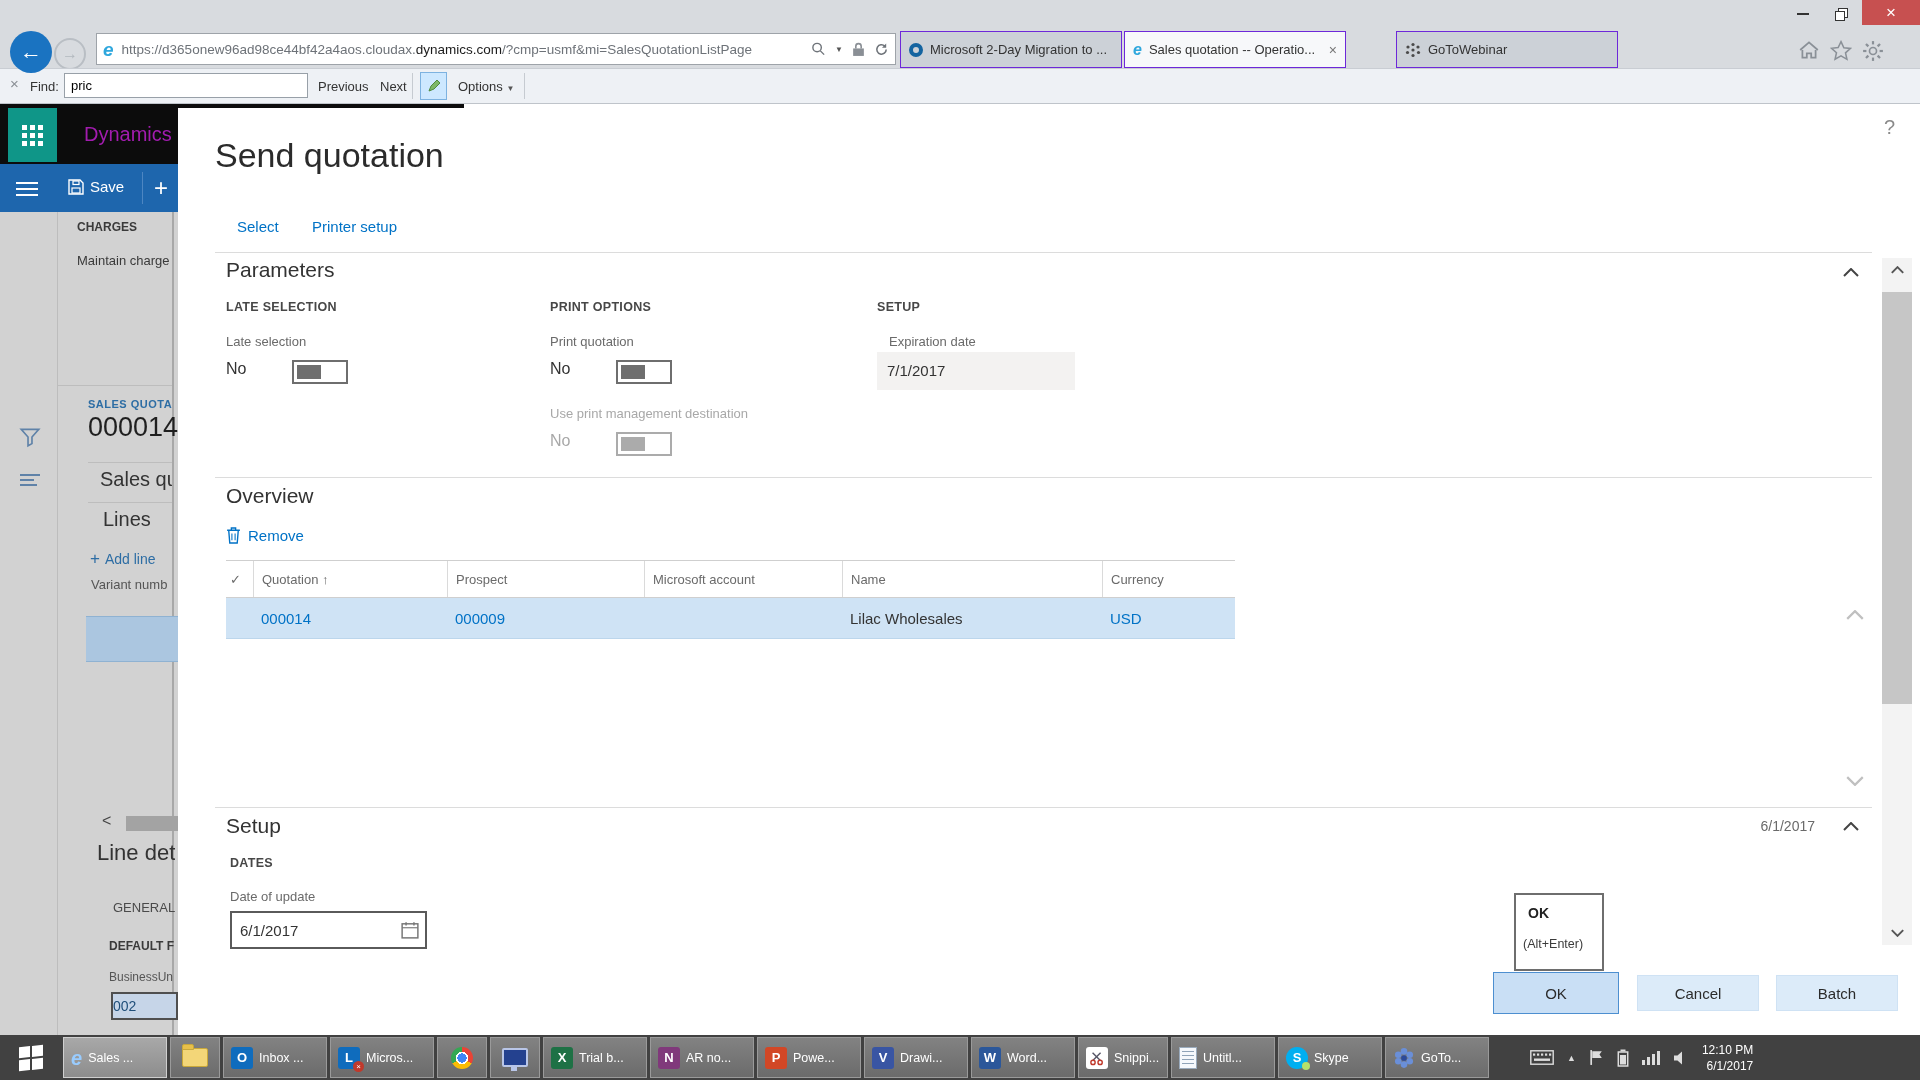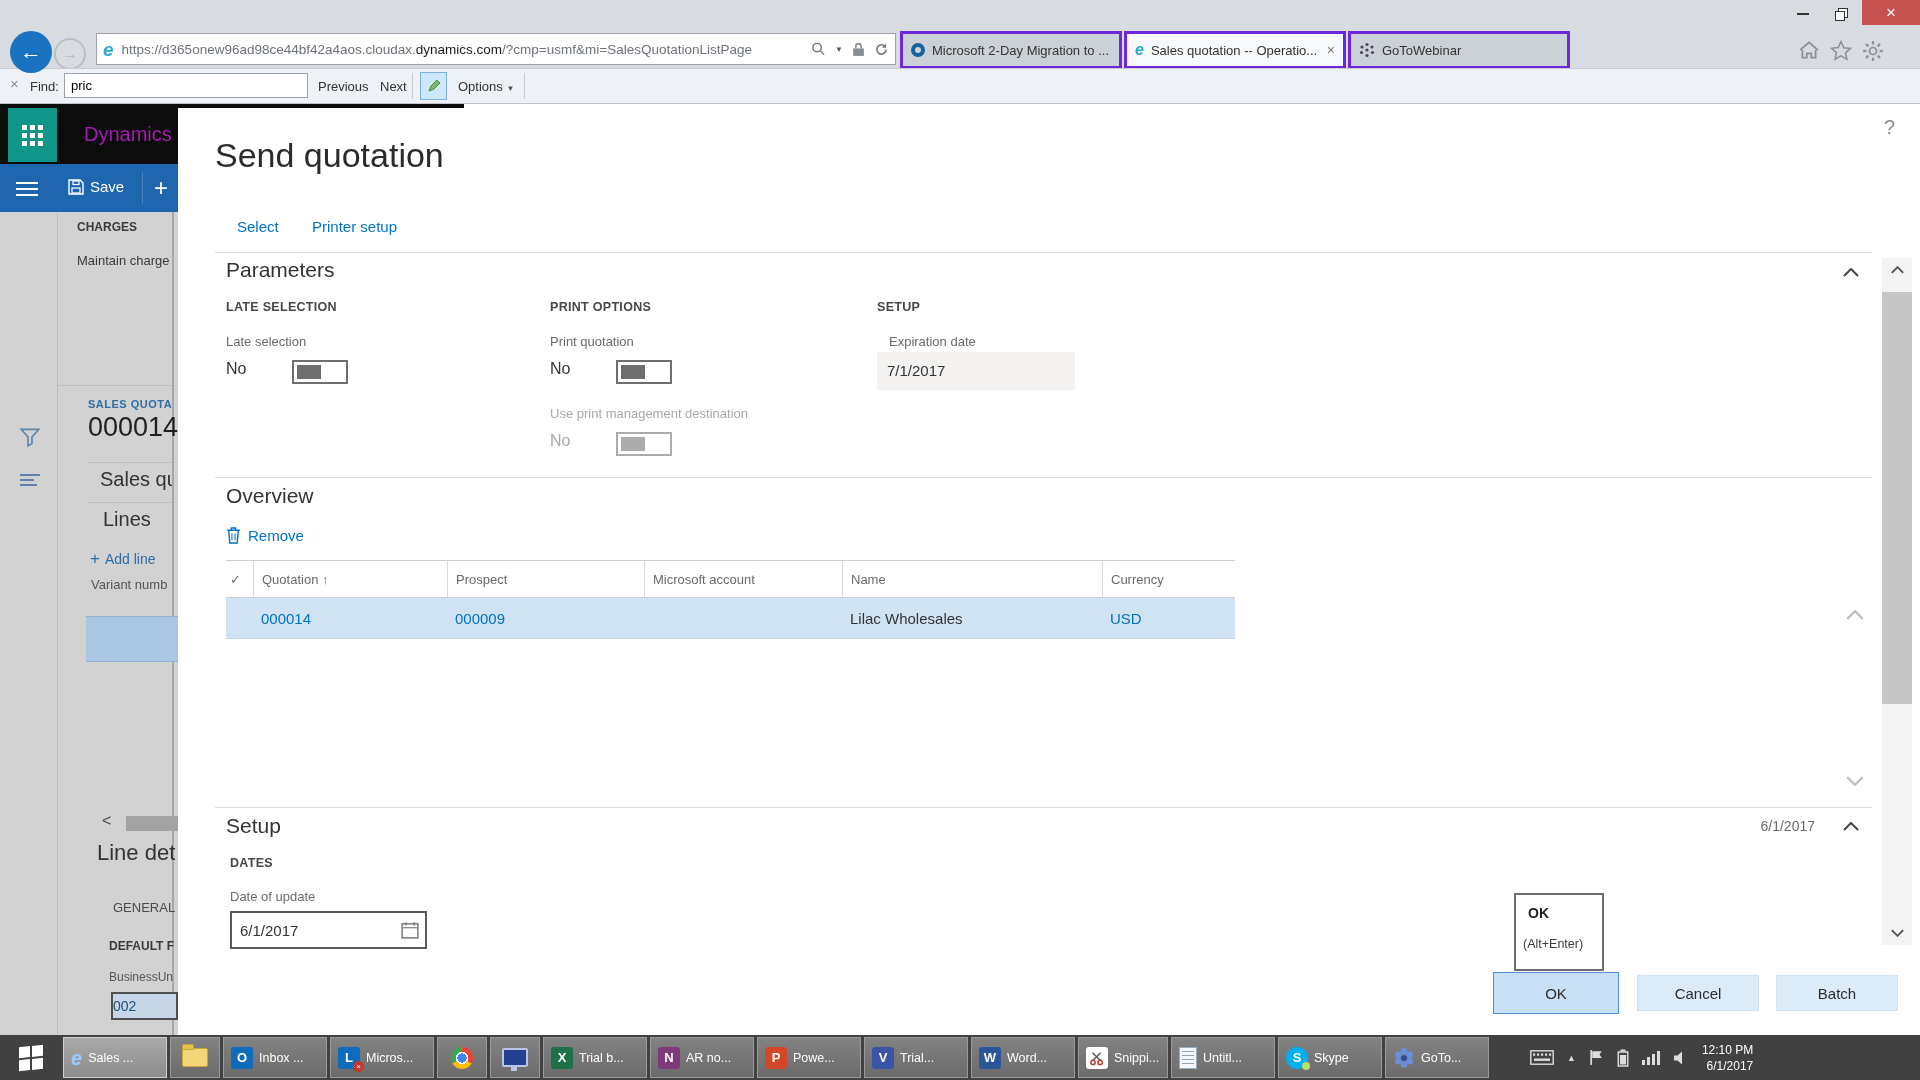--- a/index.html
+++ b/index.html
@@ -12,21 +12,21 @@
   .navrow{left:0;top:30px;width:1920px;height:38px;background:#d8dbdf;}
   .winbtn{display:flex;align-items:center;justify-content:center;}
   .closebtn{background:#c75050;color:#fff;font-size:17px;}
   .backcircle{width:42px;height:42px;border-radius:50%;background:#1a73c1;color:#fff;display:flex;align-items:center;justify-content:center;font-size:22px;}
   .fwdcircle{width:28px;height:28px;border-radius:50%;border:2px solid #b9bec4;color:#b2b8be;display:flex;align-items:center;justify-content:center;font-size:16px;}
   .urlbar{left:96px;top:33px;width:800px;height:32px;background:#fff;border:1px solid #9ea3a9;display:flex;align-items:center;box-sizing:border-box;padding:0 6px;}
   .ie-e{color:#2fa7dd;font-weight:bold;font-size:19px;font-style:italic;line-height:1;}
   .urltext{font-size:13.5px;color:#6d7278;margin-left:8px;flex:1;}
   .urltext b{color:#1b1b1b;font-weight:normal;}
   .urlicons{display:flex;align-items:center;gap:9px;}
-  .tab{top:31px;width:222px;height:37px;background:#ccd1d7;border:3px solid #6d28d9;box-sizing:border-box;display:flex;align-items:center;padding:16px 8px;gap:7px;}
+  .tab{top:31px;width:222px;height:37px;background:#ccd1d7;border:1px solid #6d28d9;box-sizing:border-box;display:flex;align-items:center;padding:16px 8px;gap:7px;}
   .tab.active{background:#f7f8fa;}
   .tablabel{font-size:13px;color:#333;white-space:nowrap;overflow:hidden;flex:1;}
   .tabclose{color:#777;font-size:14px;}
   .findbar{left:0;top:68px;width:1920px;height:36px;background:#eef1f5;border-top:1px solid #c9cdd3;border-bottom:1px solid #bfc4ca;box-sizing:border-box;}
   .findtxt{font-size:13px;color:#333;}
   .findinput{left:64px;top:73px;width:244px;height:25px;border:1px solid #98a0a8;background:#fff;font-size:13px;padding:0 6px;box-sizing:border-box;font-family:inherit;}
   .hlbtn{left:420px;top:72px;width:27px;height:28px;background:#cde8ff;border:1px solid #7db2e0;display:flex;align-items:center;justify-content:center;box-sizing:border-box;}
   .vsep{width:1px;background:#c6cbd1;}
   
   .blackbar{left:0;top:104px;width:464px;height:60px;background:#0c0c0c;z-index:1;}
@@ -146,21 +146,21 @@
 
   <div class="abs tab" style="left:900px;">
     <span style="width:14px;height:14px;border-radius:50%;border:4px solid #1464a0;box-sizing:border-box;flex:none;"></span>
     <span class="tablabel">Microsoft 2-Day Migration to ...</span>
   </div>
   <div class="abs tab active" style="left:1124px;">
     <span class="ie-e" style="font-size:16px;">e</span>
     <span class="tablabel">Sales quotation -- Operatio...</span>
     <span class="tabclose">×</span>
   </div>
-  <div class="abs tab" style="left:1348px;">
+  <div class="abs tab" style="left:1396px;">
     <svg width="16" height="16" viewBox="0 0 16 16">
         <g fill="#4a4a4a">
           <circle cx="8" cy="2.5" r="1.6"></circle>
           <circle cx="13" cy="5" r="1.6"></circle>
           <circle cx="13.5" cy="10.5" r="1.6"></circle>
           <circle cx="8" cy="13.5" r="1.6"></circle>
           <circle cx="2.5" cy="10.5" r="1.6"></circle>
           <circle cx="3" cy="5" r="1.6"></circle>
           <circle cx="8" cy="8" r="1.6"></circle>
         </g>
@@ -472,21 +472,21 @@
     <div class="tb-item" style="width:104px;">
       <span class="sq" style="background:#80397b;">N</span>
       <span class="tb-label">AR no...</span>
     </div>
     <div class="tb-item" style="width:104px;">
       <span class="sq" style="background:#d24726;">P</span>
       <span class="tb-label">Powe...</span>
     </div>
     <div class="tb-item" style="width:104px;">
       <span class="sq" style="background:#3955a3;">V</span>
-      <span class="tb-label">Trial...</span>
+      <span class="tb-label">Drawi...</span>
     </div>
     <div class="tb-item" style="width:104px;">
       <span class="sq" style="background:#2b579a;">W</span>
       <span class="tb-label">Word...</span>
     </div>
     <div class="tb-item" style="width:90px;">
       <span class="whitesq">
         <svg width="16" height="16" viewBox="0 0 18 18">
             <line x1="4" y1="3" x2="13" y2="12" stroke="#556" stroke-width="1.6"></line>
             <line x1="13" y1="3" x2="4" y2="12" stroke="#556" stroke-width="1.6"></line>

